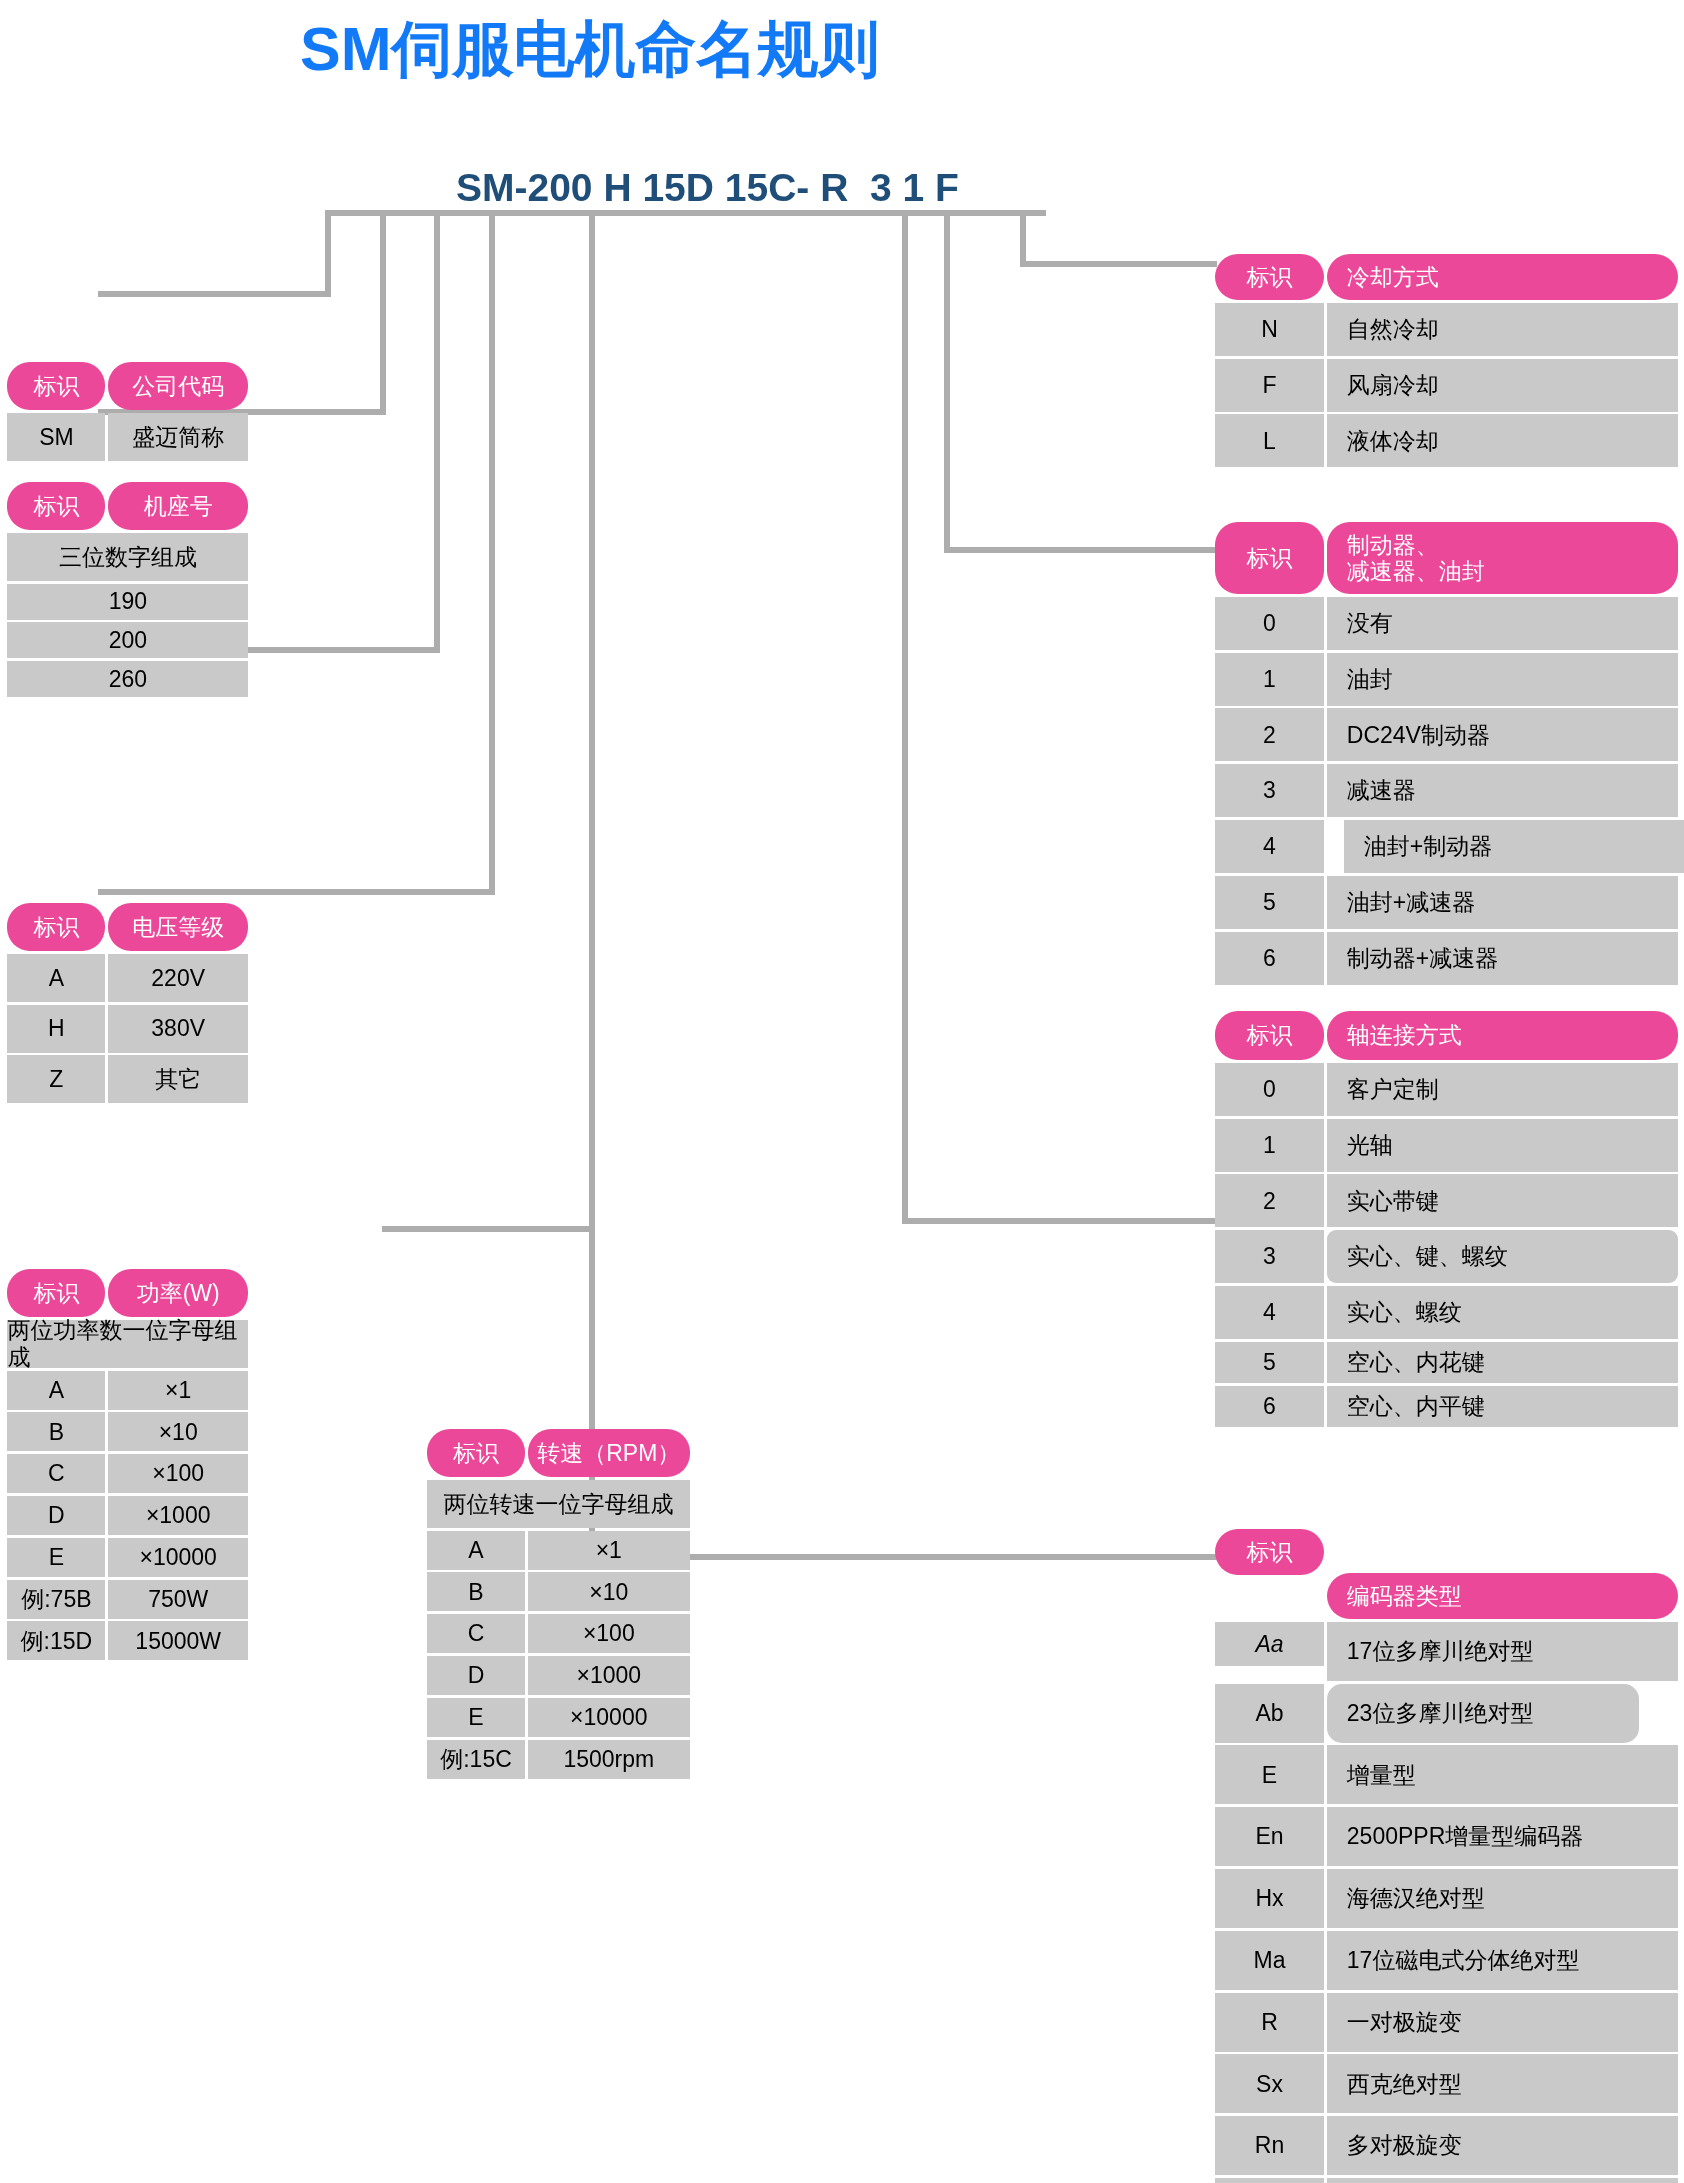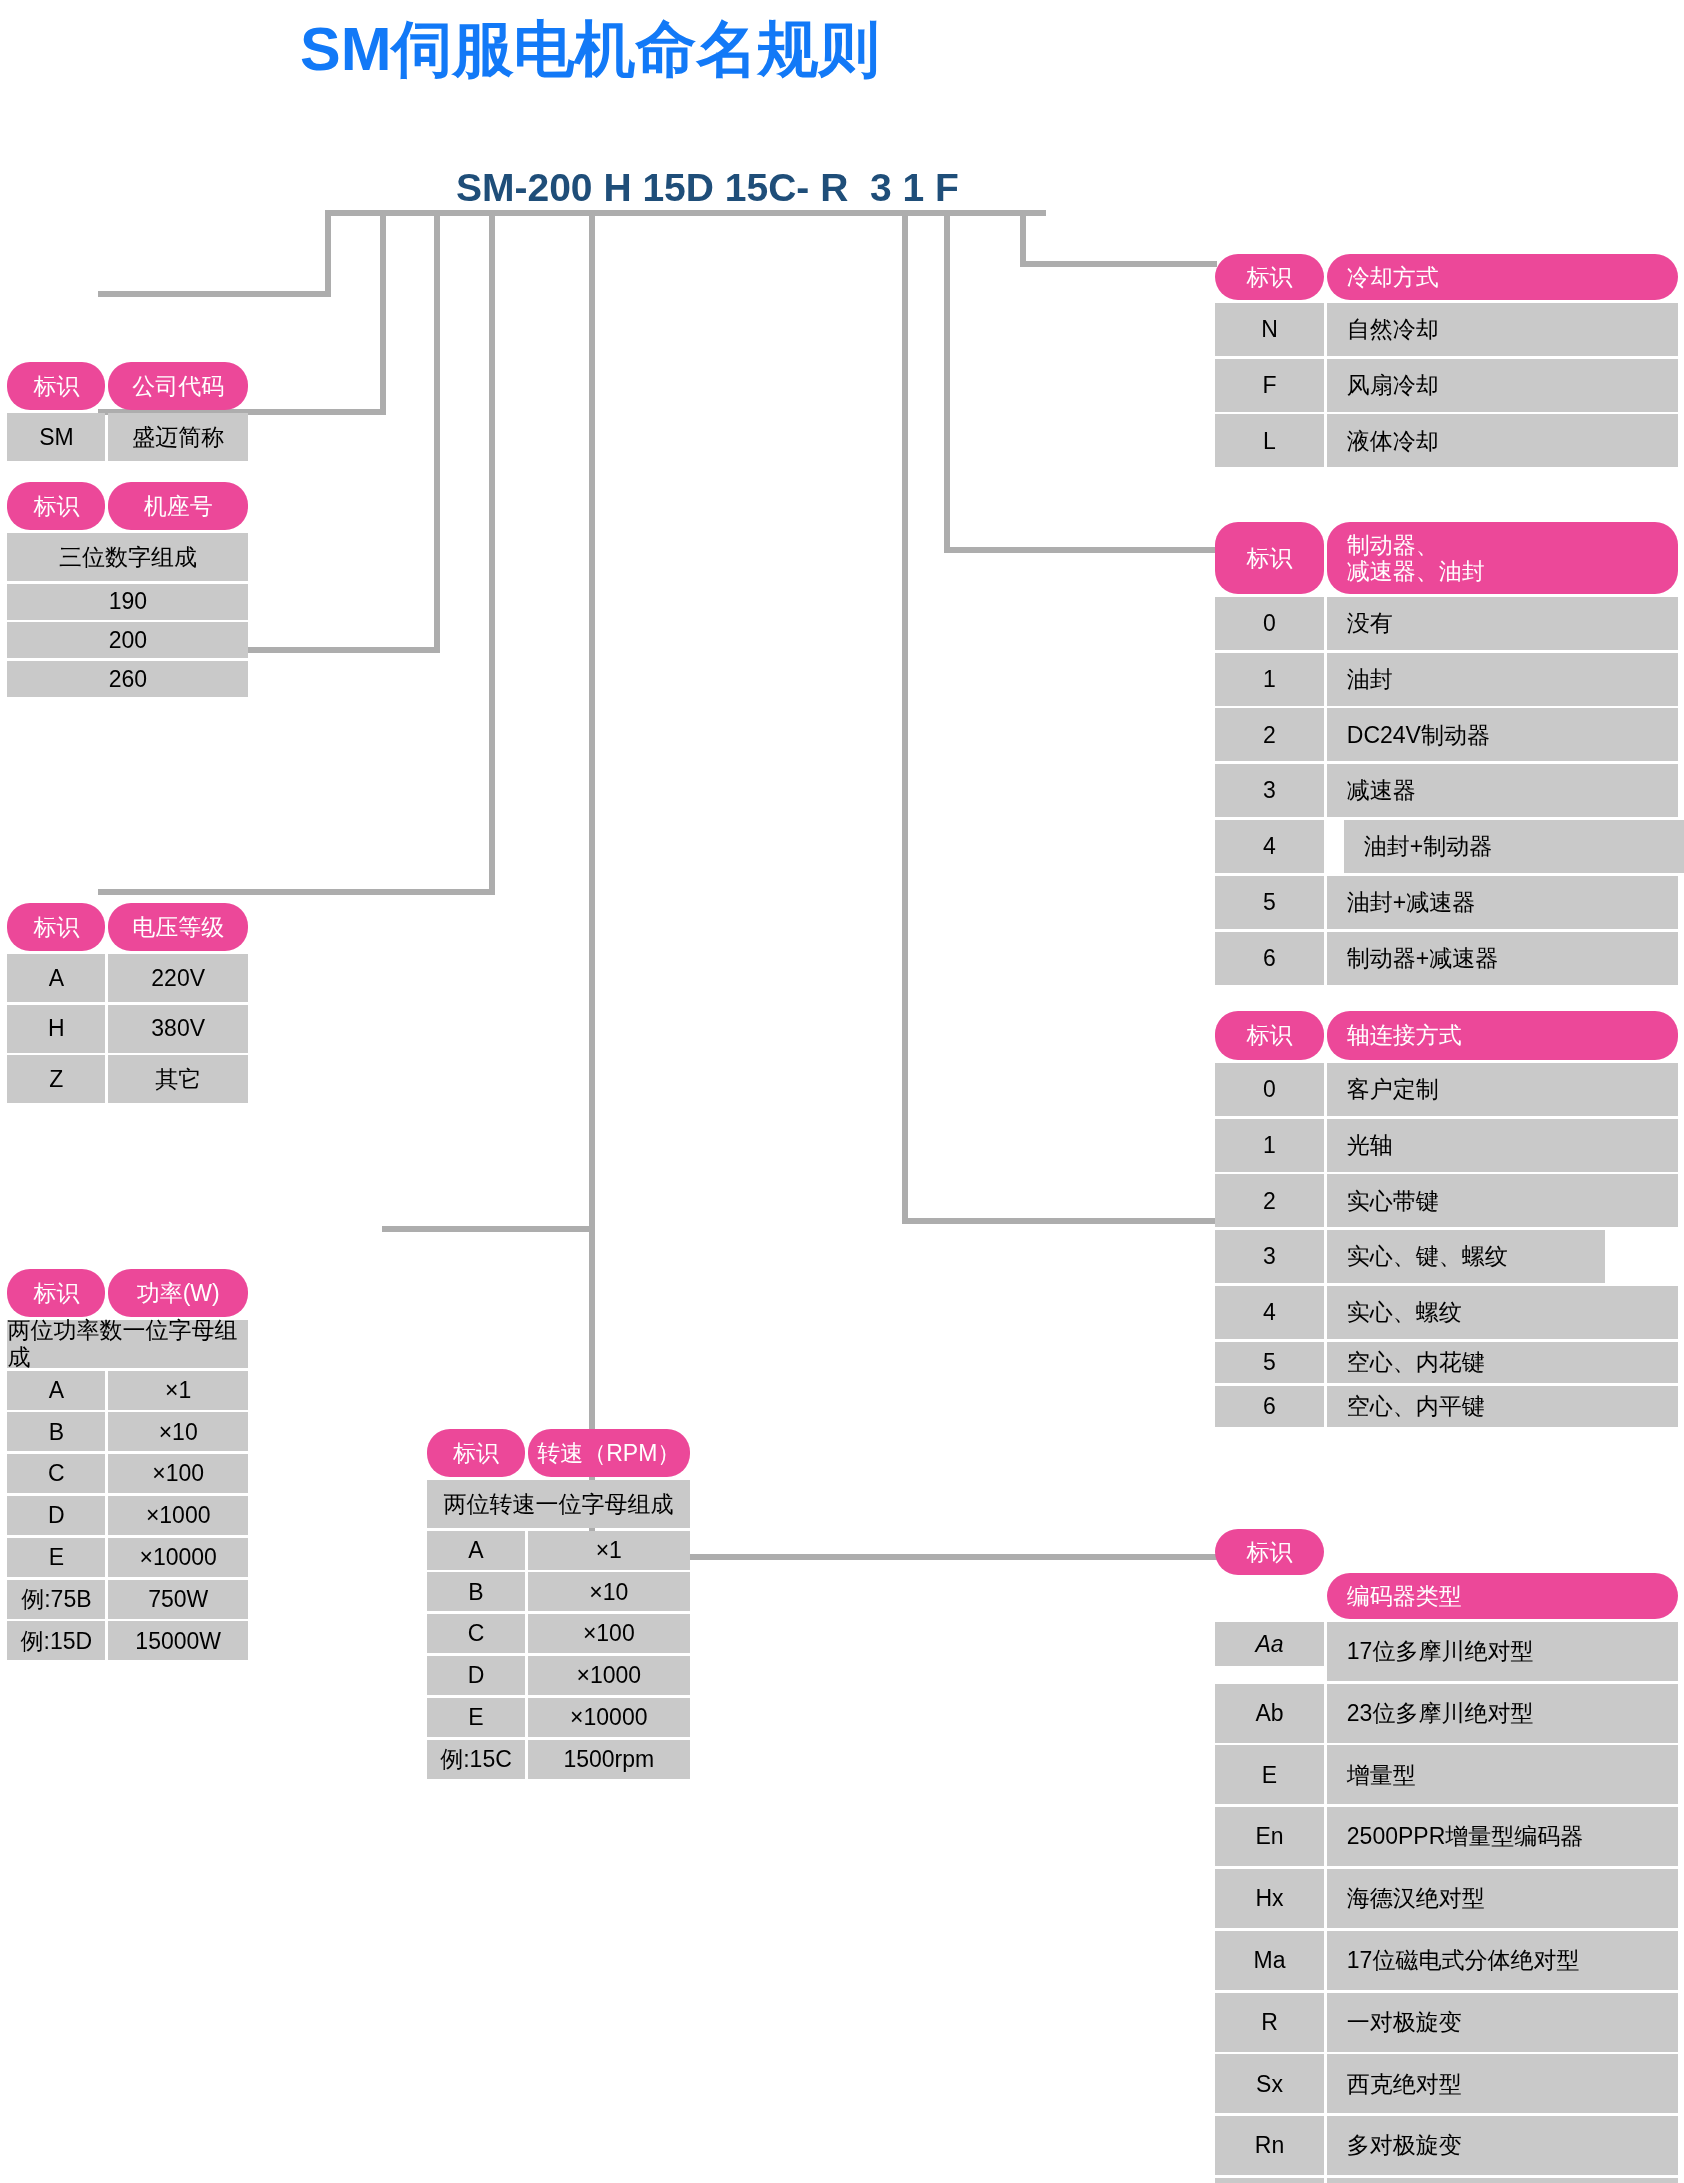--- a/index.html
+++ b/index.html
@@ -307,21 +307,21 @@
     <div class="trow">
       <div class="tcell c-id" style="width:109px;height:53px;">1</div>
       <div class="tcell left" style="width:351px;height:53px;">光轴</div>
     </div>
     <div class="trow">
       <div class="tcell c-id" style="width:109px;height:53px;">2</div>
       <div class="tcell left" style="width:351px;height:53px;">实心带键</div>
     </div>
     <div class="trow">
       <div class="tcell c-id" style="width:109px;height:53px;">3</div>
-      <div class="tcell left" style="width:278px;height:53px;">实心、键、螺纹</div>
+      <div class="tcell left" style="width:351px;height:53px;border-radius:9px;">实心、键、螺纹</div>
     </div>
     <div class="trow">
       <div class="tcell c-id" style="width:109px;height:53px;">4</div>
       <div class="tcell left" style="width:351px;height:53px;">实心、螺纹</div>
     </div>
     <div class="trow">
       <div class="tcell c-id" style="width:109px;height:41px;">5</div>
       <div class="tcell left" style="width:351px;height:41px;">空心、内花键</div>
     </div>
     <div class="trow">
@@ -334,21 +334,21 @@
     <div class="trow thead">
       <div class="tcell c-id" style="width:109px;height:46px;">标识</div>
       <div class="tcell left" style="width:351px;height:46px;margin-top:44px;">编码器类型</div>
     </div>
     <div class="trow">
       <div class="tcell c-id" style="width:109px;height:44px;font-style:italic;">Aa</div>
       <div class="tcell left" style="width:351px;height:59px;">17位多摩川绝对型</div>
     </div>
     <div class="trow">
       <div class="tcell c-id" style="width:109px;height:59px;">Ab</div>
-      <div class="tcell left" style="width:351px;height:59px;">23位多摩川绝对型</div>
+      <div class="tcell left" style="width:312px;height:59px;border-radius:15px;">23位多摩川绝对型</div>
     </div>
     <div class="trow">
       <div class="tcell c-id" style="width:109px;height:59px;">E</div>
       <div class="tcell left" style="width:351px;height:59px;">增量型</div>
     </div>
     <div class="trow">
       <div class="tcell c-id" style="width:109px;height:59px;">En</div>
       <div class="tcell left" style="width:351px;height:59px;">2500PPR增量型编码器</div>
     </div>
     <div class="trow">

